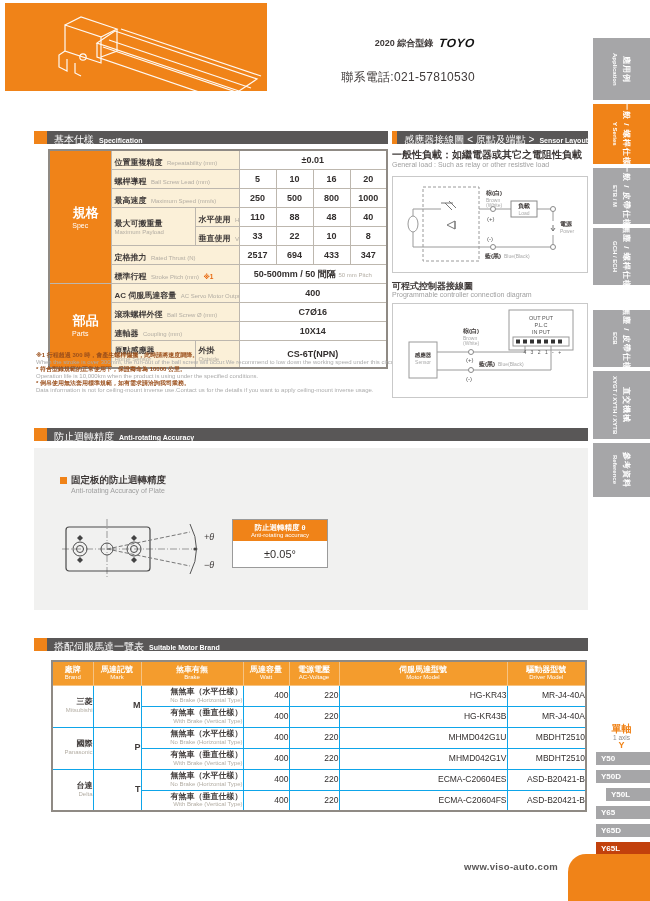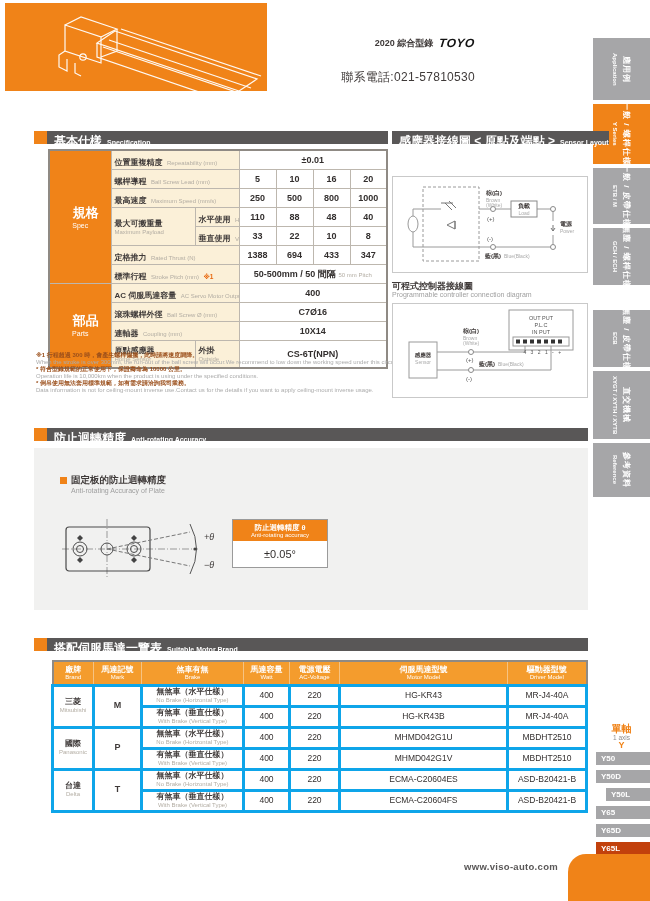--- a/index.html
+++ b/index.html
@@ -28,21 +28,21 @@
   .axis-en { font-size:6.5px; color:#8c8c8c; }
   .axis-letter { font-size:9px; font-weight:bold; color:#F08318; }
   .mtab { position:absolute; left:596px; width:54px; height:13px; background:#A6A6A8; color:#fff;
           font-size:8px; font-weight:bold; line-height:13px; padding-left:5px; }
   .mtab.active { background:#c2410c; }
 
   
   .secbar { position:absolute; height:13px; display:flex; }
   .secbar .sq { width:13px; background:#F08318; }
   .secbar .rest { flex:1; background:#595757; display:flex; align-items:baseline; gap:5px; padding-left:7px; padding-top:2px; }
-  .sb-zh { font-size:12px; font-weight:bold; color:#fff; white-space:nowrap;text-align:center; }
+  .sb-zh { font-size:10px; font-weight:normal; color:#fff; white-space:nowrap;text-align:center; }
   .sb-en { font-size:7px; font-weight:bold; color:#fff; white-space:nowrap; }
 
   
   .spec-table { position:absolute; left:48px; top:149px; width:338px; border-collapse:collapse; table-layout:fixed; border:2px solid #8f8a84; }
   .spec-table td { border:1px solid #bdb7ae; padding:0 3px; overflow:hidden; white-space:nowrap; }
   .r17 { height:17px; } .r27 { height:27px;margin-left:25px; }
   .cell-label { background:#FBF0D8; }
   .zh { font-weight:bold; font-size:8px; color:#3f3a39; }
   .en { font-size:6px; color:#b3ada3; }
   .val { text-align:center; font-size:9px; color:#332f2e; background:#fff; font-weight:bold; }
@@ -74,21 +74,21 @@
   .acc-head { background:#F08318; text-align:center; padding:3px 0 2px; line-height:1.2; }
   .acc-head .a-zh { font-size:7.5px; font-weight:bold; color:#fff; }
   .acc-head .a-en { font-size:6px; color:#fff; }
   .acc-val { height:26px; text-align:center; font-size:11px; color:#332f2e; line-height:26px; }
 
   
   .motor-table { position:absolute; left:51px; top:660px; width:534px; border-collapse:collapse; table-layout:fixed; border:2px solid #8f8a84; }
   .motor-table th { background:#F49C2D; border:1px solid #f6c382; height:24px; line-height:1.15; font-weight:normal; overflow:hidden; }
   .mh-zh { font-size:8px; font-weight:bold; color:#fff; }
   .mh-en { font-size:6px; color:#fff; }
-  .motor-table td { border:3px solid #0ea5e9; height:21px; text-align:center; overflow:hidden; background:#fff; line-height:1.1; }
+  .motor-table td { border:1px solid #0ea5e9; height:21px; text-align:right; overflow:hidden; background:#fff; line-height:1.1; }
   .td-cream { background:#FBF0D8; }
   .b-zh { font-size:8px; font-weight:bold; color:#3f3a39; }
   .b-en { font-size:6px; color:#b3ada3; }
   .mk { font-size:9px; font-weight:bold; color:#3f3a39; }
   .mv { font-size:8.5px; color:#332f2e; }
 
   
   .footer-url { position:absolute; left:438px; top:861px; width:120px; text-align:right; font-size:9.5px; font-weight:bold; color:#595757; letter-spacing:.3px; }
   .corner { position:absolute; right:0; bottom:0; width:82px; height:47px; background:#F08318; border-top-left-radius:18px; }
 
@@ -206,21 +206,21 @@
     </tr>
     <tr class="r17">
       <td class="cell-label"><span class="zh">垂直使用</span> <span class="en">Vertical (kg)</span></td>
       <td class="val">33</td>
       <td class="val">22</td>
       <td class="val">10</td>
       <td class="val">8</td>
     </tr>
     <tr class="r17">
       <td class="cell-label" colspan="2"><span class="zh">定格推力</span> <span class="en">Rated Thrust (N)</span></td>
-      <td class="val">1388</td>
+      <td class="val">2517</td>
       <td class="val">694</td>
       <td class="val">433</td>
       <td class="val">347</td>
     </tr>
     <tr class="r17">
       <td class="cell-label" colspan="2"><span class="zh">標準行程</span> <span class="en">Stroke Pitch (mm)</span> <span class="mark1">※1</span></td>
       <td class="val" colspan="4"><span>50-500mm / 50 間隔</span> <span class="sub">50 mm Pitch</span></td>
     </tr>
     <tr class="r17">
       <td class="grp" rowspan="4">
@@ -262,20 +262,24 @@
   </div>
 
   <div class="secbar" style="left:392px;top:131px;width:196px;">
     <div class="sq"></div>
     <div class="rest">
       <span class="sb-zh">感應器接線圖 &lt; 原點及端點 &gt;</span>
       <span class="sb-en">Sensor Layout</span>
     </div>
   </div>
 
+  <div class="sensor-sub" style="top:149px;">
+    <div class="ss-zh">一般性負載：如繼電器或其它之電阻性負載</div>
+    <div class="ss-en">General load : Such as relay or other resistive load</div>
+  </div>
 
   <div class="diag" style="top:176px;height:97px;">
     <svg width="194" height="95" viewBox="0 0 194 95">
       <g fill="none" stroke="#9a9a9a">
         <rect x="30" y="10" width="56" height="74" stroke-dasharray="3,2"></rect>
         <ellipse cx="20" cy="47" rx="5" ry="8"></ellipse>
         <path d="M20,39 V32 H48 M20,55 V70 H86"></path>
         <path d="M48,26 h12 M52,26 l7,7 M56,24 l7,7" stroke="#777"></path>
         <path d="M54,48 l8,-4 v8 z M62,44 v8" stroke="#777"></path>
         <path d="M86,32 H160 M86,70 H160 M160,32 V44 M160,58 V70"></path>

